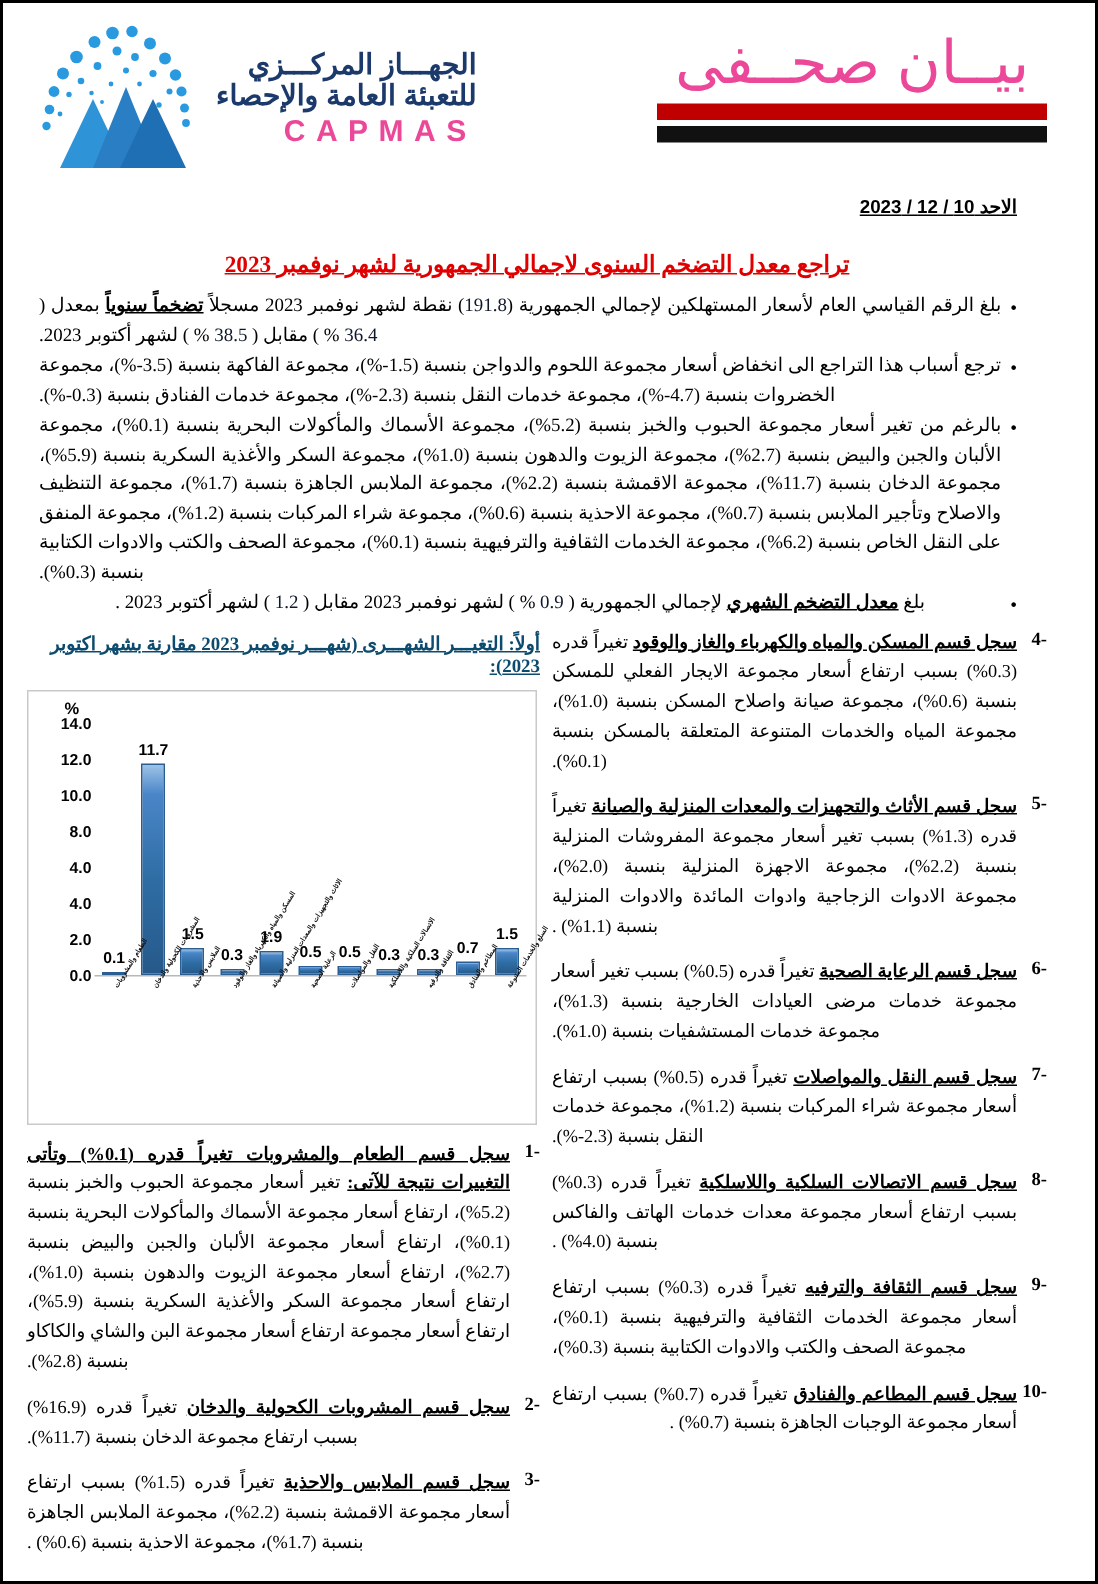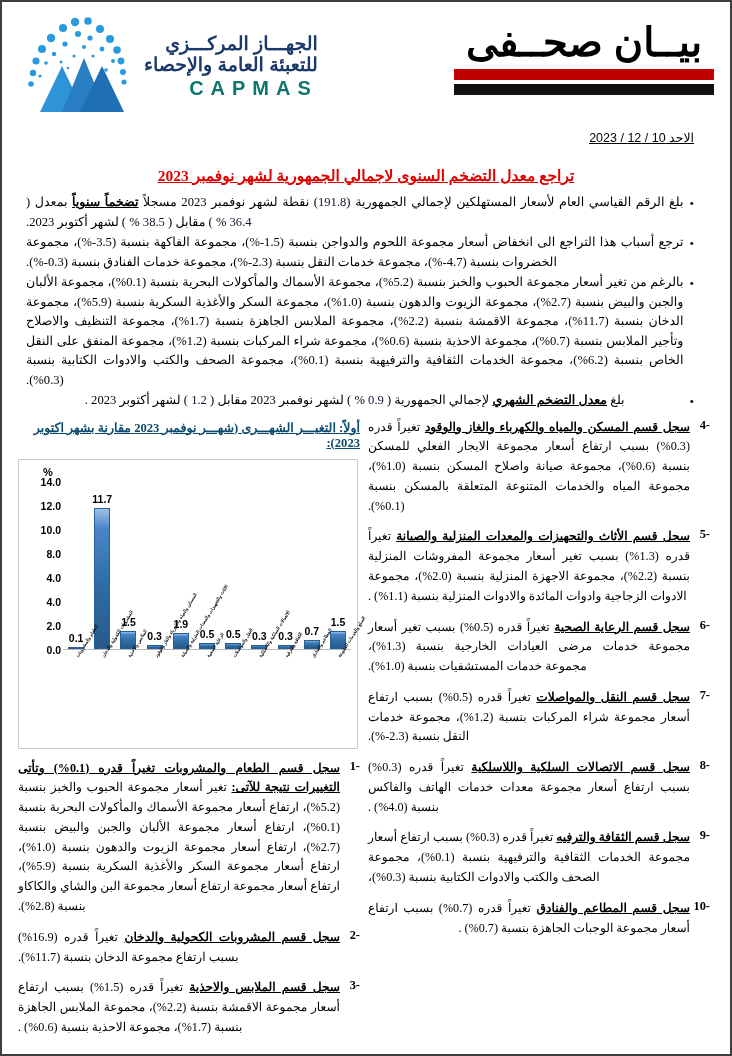--- a/index.html
+++ b/index.html
@@ -6,53 +6,53 @@
   html, body { margin:0; padding:0; }
   body {
     width: 732px; height: 1056px;
     background:#ffffff;
     font-family: "Liberation Serif", "DejaVu Serif", serif;
     color:#000;
     overflow:hidden;
   }
   .page {
     width:732px; height:1056px;
-    border:2px solid #404040;
-    padding: 6px 10px 0 10px;
+    border:2px solid #000000;
+    padding: 6px 26px 0 10px;
     position:relative;
   }
 
   
   .header { display:flex; flex-direction:row-reverse; align-items:flex-start;
             justify-content:space-between; height:118px; padding: 4px 6px 0 6px; }
   .logo-block { display:flex; flex-direction:row-reverse; align-items:center; gap:6px; margin-top:4px;}
   .logo-text { text-align:right; line-height:1.12; direction:rtl; }
   .logo-l1, .logo-l2 {
     font-family:"Liberation Sans", sans-serif; font-weight:bold;
     font-size:19px; color:#1b3a6b; letter-spacing:0px; white-space:nowrap;
   }
   .logo-capmas {
     font-family:"Liberation Sans", sans-serif; font-weight:bold;
-    font-size:20px; color:#0f766e; letter-spacing:7px; direction:ltr; text-align:right;
+    font-size:20px; color:#ec4899; letter-spacing:7px; direction:ltr; text-align:right;
     margin-top:2px;
   }
   .logo-mark { width:120px; height:100px; }
 
   .press-block { margin-top:10px; text-align:center; }
   .press-title {
     font-family:"Liberation Sans", sans-serif;
-    font-weight:bold; font-size:40px; color:#000000;
+    font-weight:normal; font-size:40px; color:#ec4899;
     letter-spacing:1px; direction:rtl; line-height:1;
   }
   .flag-red { width:260px; height:11px; background:#c00000; margin:7px auto 0 auto; }
   .flag-black { width:260px; height:11px; background:#111; margin:4px auto 0 auto; }
 
   .date-line {
     font-family:"Liberation Sans", sans-serif;
-    font-weight:normal; font-size:12.5px; direction:rtl;
+    font-weight:bold; font-size:12.5px; direction:rtl;
     text-decoration:underline; margin: 4px 26px 12px 0; display:inline-block;
   }
 
   
   .main-title {
     text-align:center; color:#e00000; font-weight:bold;
     font-size:15.5px; font-family:"Liberation Serif", serif;
     text-decoration:underline; margin-top:10px; direction:rtl;
   }
 

